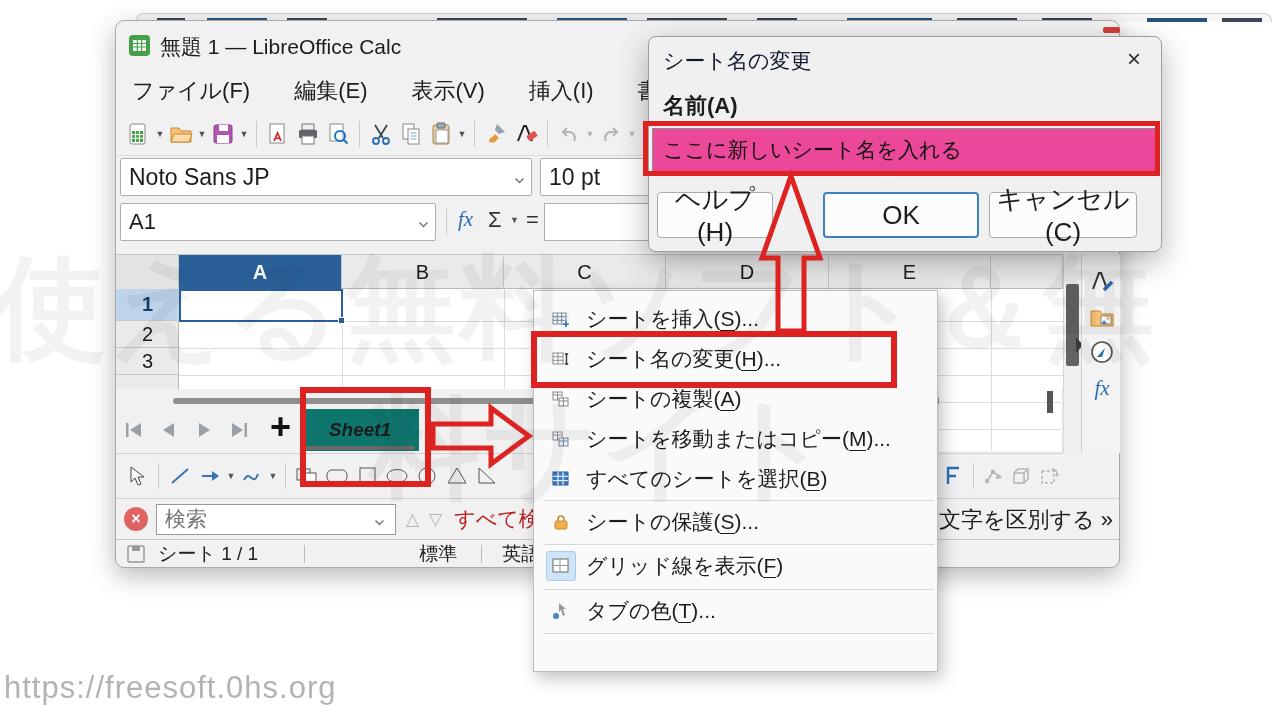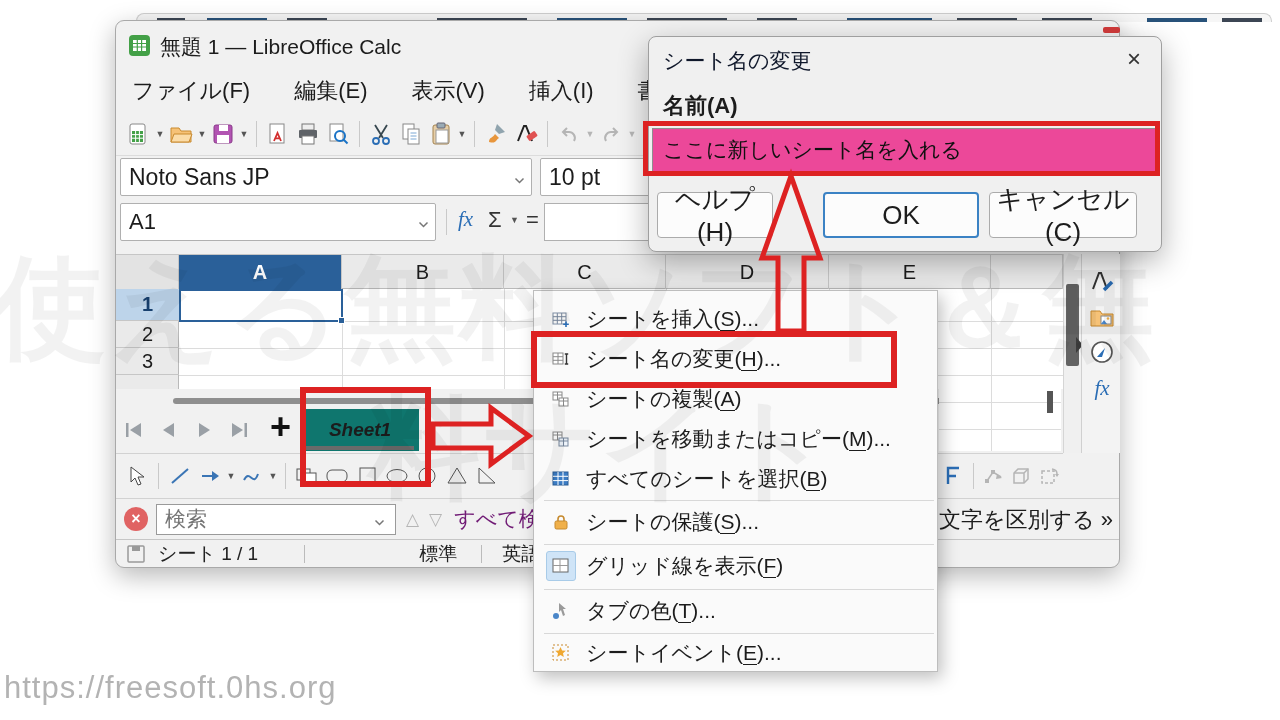--- a/index.html
+++ b/index.html
@@ -74,21 +74,21 @@
     align-items:center; }
 
   #findbar { left:0; top:477px; width:1003px; height:41px; border-top:1px solid #d2d2d2;
     display:flex; align-items:center; padding-left:8px; }
   #findclose { width:24px; height:24px; border-radius:50%; background:#e06363; color:#fff;
     font-size:16px; font-weight:700; display:flex; align-items:center; justify-content:center; }
   #findinput { margin-left:8px; width:240px; height:31px; background:#fff;
     border:1px solid #9a9a9a; font-size:21px; color:#1c1c1c; padding:0 24px 0 8px;
     font-family:inherit; }
   .findtri { color:#b5b5b5; font-size:17px; margin-left:10px; }
-  #find-all { font-size:21px; color:#701a75; margin-left:12px; white-space:nowrap; }
+  #find-all { font-size:21px; color:#b91c1c; margin-left:12px; white-space:nowrap; }
   #find-matchcase { position:absolute; left:823px; top:484px; font-size:22px; color:#1c1c1c;
     white-space:nowrap; }
 
   #statusbar { left:0; top:518px; width:1003px; height:29px; border-top:1px solid #c6c6c6;
     display:flex; align-items:center; font-size:19px; color:#222; padding-left:8px;
     border-radius:0 0 8px 8px; }
   .ssep { width:1px; height:18px; background:#bbb; }
 
   
   #vscroll { left:947px; top:233px; width:18px; height:199px; background:#f0f0f0;
@@ -609,29 +609,20 @@
   <div class="mi" style="top:300px">
     <span class="ictn">
         <svg width="18" height="18">
           <path d="M7 1v9l2-2 2 6 2-1-2-6h3z" fill="#9a9a9a"></path>
           <circle cx="4" cy="14" r="3" fill="#4a86c8"></circle>
         </svg>
       </span>
     <span><span>タブの色(</span><u>T</u><span>)...</span></span>
   </div>
   <span class="msep" style="top:342px"></span>
-  <div class="mi" style="top:342px">
-    <span class="ictn">
-        <svg width="18" height="18">
-          <rect x="1" y="1" width="15" height="15" fill="none" stroke="#c98a2e" stroke-dasharray="2 2"></rect>
-          <path d="M8.5 3l1.6 3.4 3.7.4-2.8 2.5.8 3.7-3.3-2-3.3 2 .8-3.7-2.8-2.5 3.7-.4z" fill="#f0a830"></path>
-        </svg>
-      </span>
-    <span><span>シートイベント(</span><u>E</u><span>)...</span></span>
-  </div>
 </div>
 
 <span id="wm1" class="wm">使える無料ソフト＆無</span>
 <span id="wm2" class="wm">料サイト</span>
 <span id="wm-url" class="wm">https://freesoft.0hs.org</span>
 
 <div class="redbox" style="left:643px;top:121px;width:517px;height:55px"></div>
 <div class="redbox" style="left:531px;top:331px;width:366px;height:57px;border-width:6px"></div>
 <div class="redbox" style="left:300px;top:387px;width:131px;height:100px;border-width:6px"></div>
 <svg id="annot-svg">

